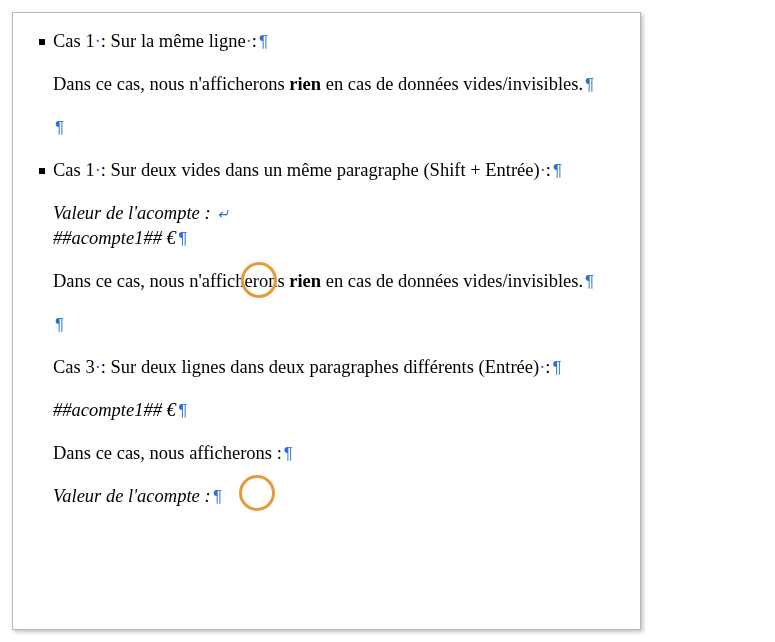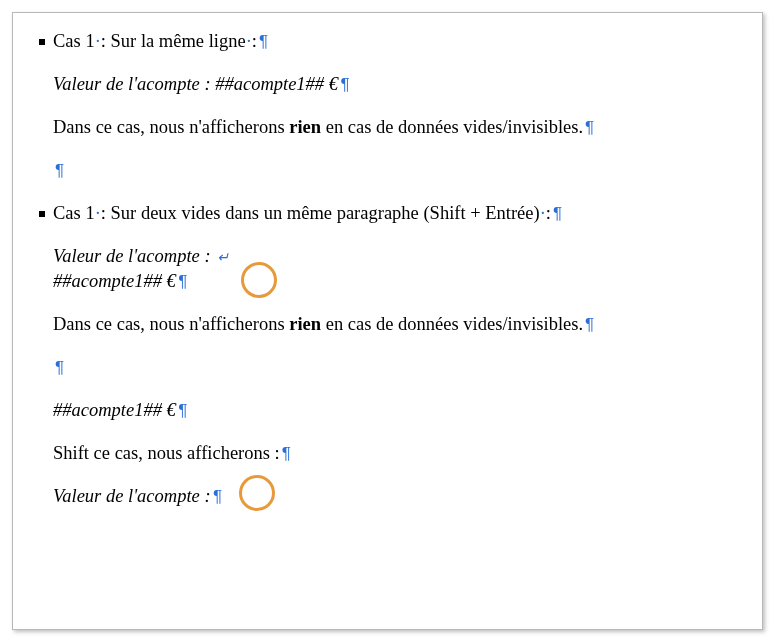--- a/index.html
+++ b/index.html
@@ -2,21 +2,21 @@
 <html><head>
   <meta charset="utf-8">
   <style>
     * { box-sizing: border-box; margin: 0; padding: 0; }
     body {
       font-family: Georgia, 'Times New Roman', serif;
       background: #fff;
       padding: 12px;
     }
     .page {
-      width: 751px;
+      width: 629px;
       min-height: 618px;
       border: 1px solid #b8b8b8;
       background: #fff;
       padding: 16px 22px 16px 26px;
       box-shadow: 2px 2px 4px rgba(0,0,0,0.25);
       position: relative;
       font-size: 18.5px;
       line-height: 1.35;
       color: #000;
     }
@@ -69,23 +69,20 @@
 
 <div class="page">
 
   <div class="bullet-row block">
     <div class="bullet"></div>
     <div class="content-col">
       <span>Cas 1</span><span class="nbsp-dot">·</span><span>: Sur la même ligne</span><span class="nbsp-dot">·</span><span>:</span><span class="pilcrow">¶</span>
     </div>
   </div>
 
-  <div class="block indent italic">
-    <span>Valeur de l'acompte : ##acompte1## €</span><span class="pilcrow">¶</span>
-  </div>
 
   <div class="block indent">
     <span>Dans ce cas, nous n'afficherons </span><span class="bold">rien</span><span> en cas de données vides/invisibles.</span><span class="pilcrow">¶</span>
   </div>
 
   <div class="block indent">
     <span class="pilcrow">¶</span>
   </div>
 
   <div class="bullet-row block">
@@ -101,28 +98,31 @@
   </div>
 
   <div class="block indent">
     <span>Dans ce cas, nous n'afficherons </span><span class="bold">rien</span><span> en cas de données vides/invisibles.</span><span class="pilcrow">¶</span>
   </div>
 
   <div class="block indent">
     <span class="pilcrow">¶</span>
   </div>
 
+  <div class="block indent">
+    <span>Cas 3</span><span class="nbsp-dot">·</span><span>: Sur deux lignes dans deux paragraphes différents (Entrée)</span><span class="nbsp-dot">·</span><span>:</span><span class="pilcrow">¶</span>
+  </div>
 
 
   <div class="block indent italic">
     <span>##acompte1## €</span><span class="pilcrow">¶</span>
   </div>
 
   <div class="block indent">
-    <span>Shift ce cas, nous afficherons :</span><span class="pilcrow">¶</span>
+    <span>Dans ce cas, nous afficherons :</span><span class="pilcrow">¶</span>
   </div>
 
   <div class="block-tight indent italic">
     <span>Valeur de l'acompte :</span><span class="pilcrow">¶</span>
   </div>
 
   <div class="circle circle1"></div>
   <div class="circle circle2"></div>
 
 </div>

